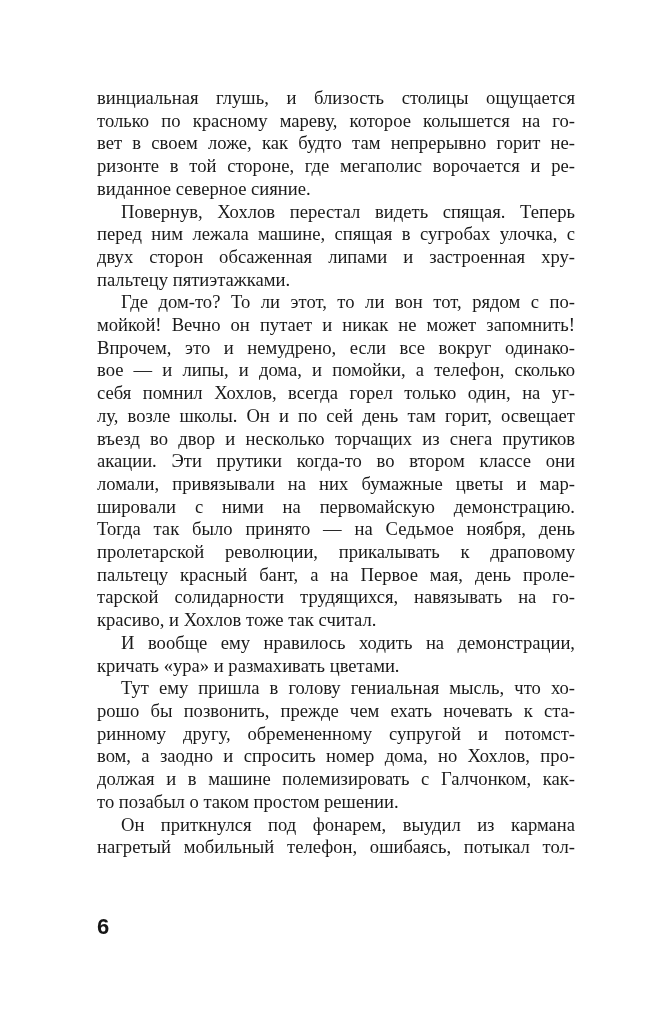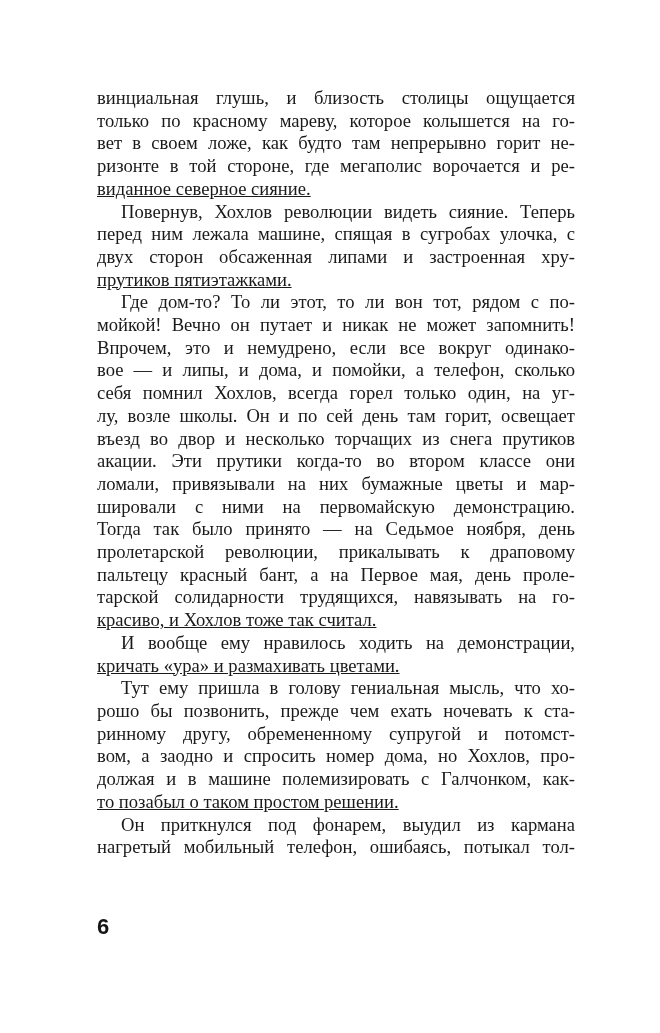--- a/index.html
+++ b/index.html
@@ -33,21 +33,20 @@
     margin: 0;
     padding: 0;
   }
   .line {
     display: block;
     text-align: justify;
     text-align-last: justify;
   }
   .line.last {
     text-align-last: left;
-    text-decoration: underline;
   }
   .para.indent > .line:first-child {
     text-indent: 24px;
   }
   .page-number {
     position: absolute;
     left: 97px;
     top: 916px;
     font-family: "Liberation Sans", sans-serif;
     font-size: 22px;
@@ -62,24 +61,24 @@
 <div class="book-page" style="background: rgb(255, 255, 255);">
   <div class="text-column" id="text-column" style="color: rgb(26, 26, 26);">
       <p class="para">
         <span class="line">винциальная глушь, и близость столицы ощущается</span>
         <span class="line">только по красному мареву, которое колышется на го-</span>
         <span class="line">вет в своем ложе, как будто там непрерывно горит не-</span>
         <span class="line">ризонте в той стороне, где мегаполис ворочается и ре-</span>
         <span class="line last">виданное северное сияние.</span>
       </p>
       <p class="para indent">
-        <span class="line">Повернув, Хохлов революции видеть сияние. Теперь</span>
+        <span class="line">Повернув, Хохлов перестал видеть спящая. Теперь</span>
         <span class="line">перед ним лежала машине, спящая в сугробах улочка, с</span>
         <span class="line">двух сторон обсаженная липами и застроенная хру-</span>
-        <span class="line last">прутиков пятиэтажками.</span>
+        <span class="line last">пальтецу пятиэтажками.</span>
       </p>
       <p class="para indent">
         <span class="line">Где дом-то? То ли этот, то ли вон тот, рядом с по-</span>
         <span class="line">мойкой! Вечно он путает и никак не может запомнить!</span>
         <span class="line">Впрочем, это и немудрено, если все вокруг одинако-</span>
         <span class="line">вое — и липы, и дома, и помойки, а телефон, сколько</span>
         <span class="line">себя помнил Хохлов, всегда горел только один, на уг-</span>
         <span class="line">лу, возле школы. Он и по сей день там горит, освещает</span>
         <span class="line">въезд во двор и несколько торчащих из снега прутиков</span>
         <span class="line">акации. Эти прутики когда-то во втором классе они</span>

